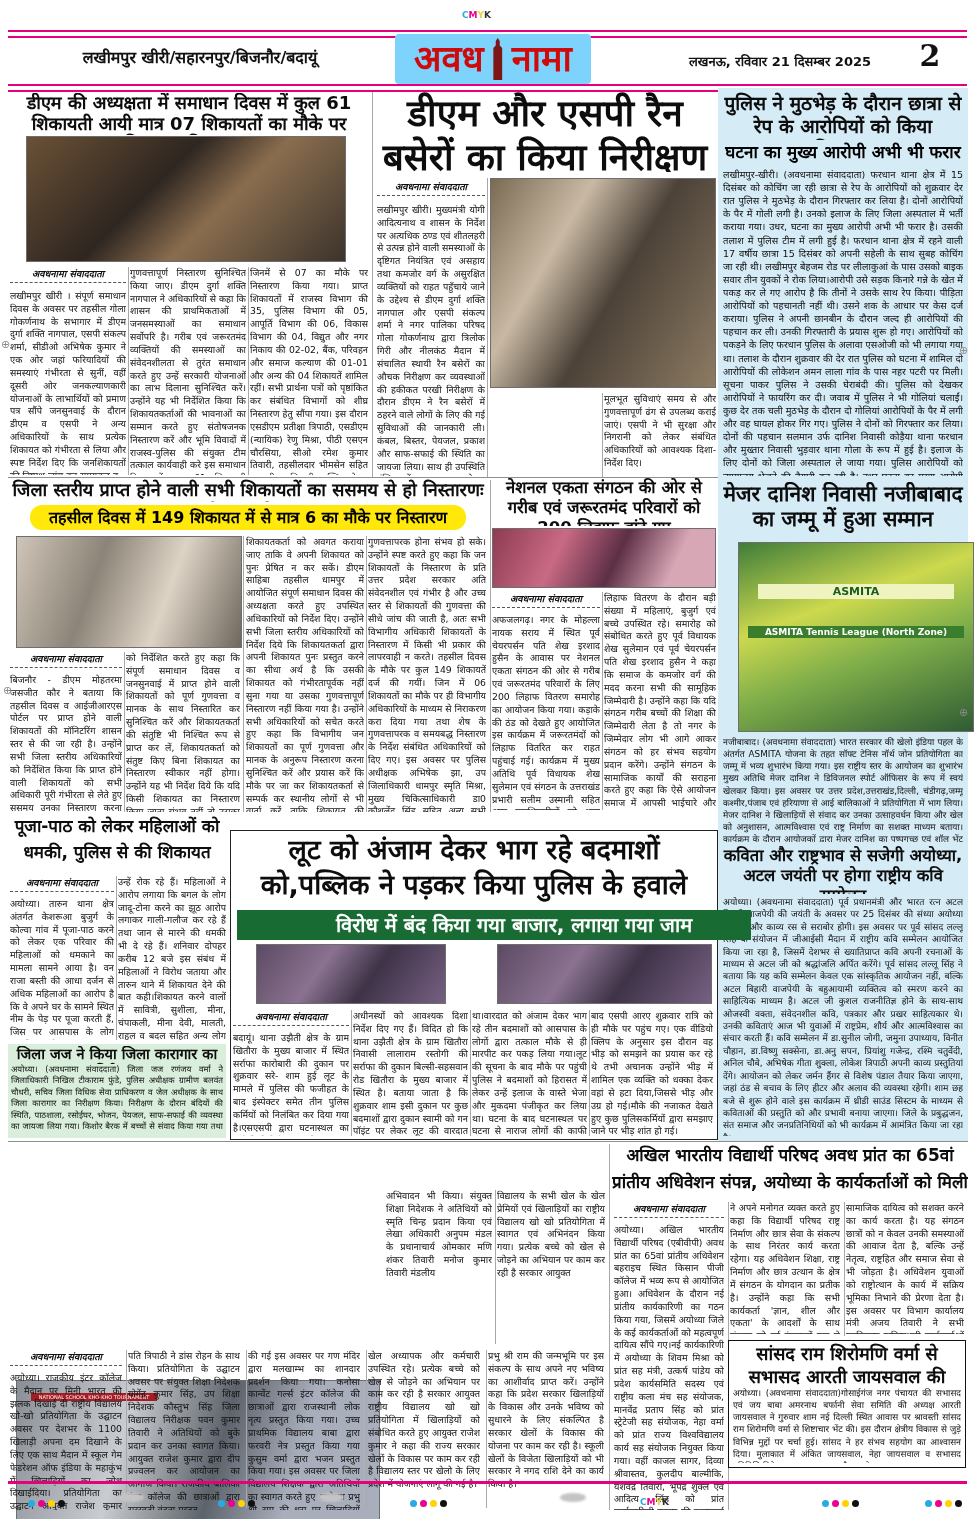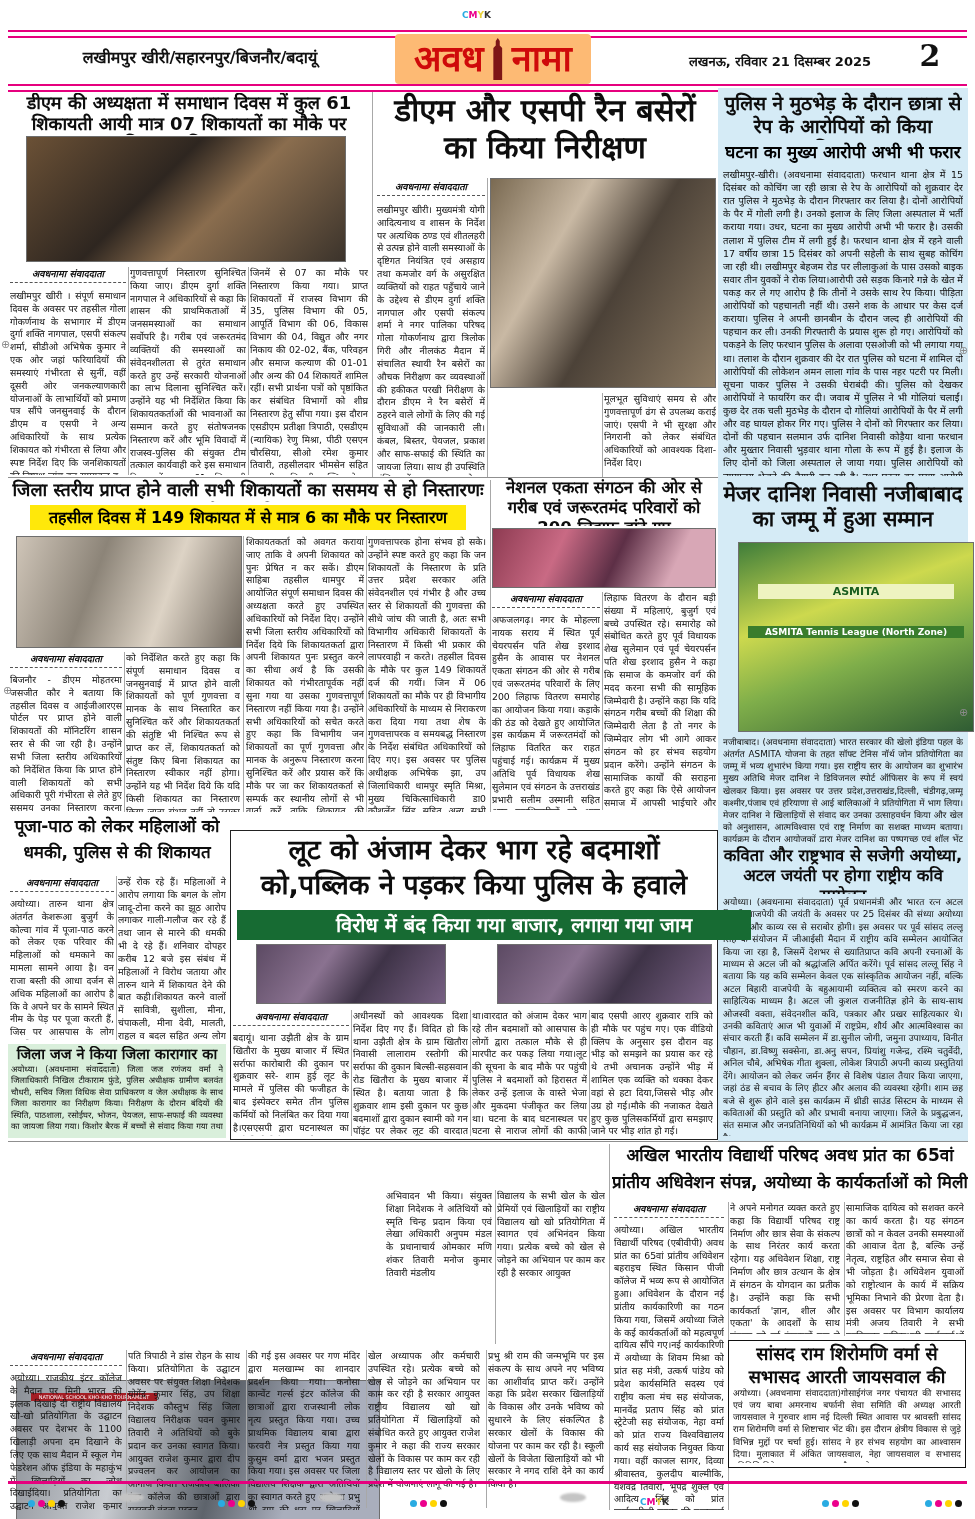--- a/index.html
+++ b/index.html
@@ -8,25 +8,25 @@
   .abs{position:absolute;}
   .hl{font-weight:bold;text-align:center;overflow:hidden;line-height:1.2;color:#0d0d0d;}
   .bodytxt{font-size:9.3px;line-height:1.38;text-align:justify;overflow:hidden;}
   .byline{font-size:9.5px;font-weight:bold;font-style:italic;text-align:center;
           border-bottom:1px dashed #555;padding-bottom:2px;overflow:hidden;white-space:nowrap;}
   .photo{border:1px solid #6e6e6e;box-sizing:border-box;overflow:hidden;}
   .vline{position:absolute;width:1px;background:#a8a8a8;}
   .hline{position:absolute;height:1px;background:#8f8f8f;}
   .rule2{position:absolute;left:8px;width:959px;height:4px;border-top:2px solid #e6007e;border-bottom:2px solid #e6007e;}
   .bluepanel{background:#d5ebf6;}
-  .yellowbar{background:#ffe80a;color:#000;font-weight:bold;text-align:center;overflow:hidden;}
+  .yellowbar{background:#ffe80a;color:#000;font-weight:bold;text-align:center;overflow:hidden;border-radius:12px;}
   .greenbar{background:#176b33;color:#fff;font-weight:bold;text-align:center;overflow:hidden;}
   .greenbox{background:#d9efdb;}
   .redsub{color:#000000;}
-  .masthead{background:#fdba74;border-radius:4px;display:flex;align-items:center;justify-content:center;gap:4px;}
+  .masthead{background:#7dd3fc;border-radius:4px;display:flex;align-items:center;justify-content:center;gap:4px;}
   .masthead .mword{color:#cf0a0a;font-size:36px;font-weight:bold;line-height:1;}
   .monument{width:20px;height:42px;background:#7e1516;
             clip-path:polygon(50% 0,60% 7%,60% 18%,72% 24%,72% 100%,28% 100%,28% 24%,40% 18%,40% 7%);}
   .dots span{display:inline-block;width:7px;height:7px;border-radius:50%;margin-right:3px;}
   .d-c{background:#29abe2;} .d-m{background:#ec008c;} .d-y{background:#ffd400;} .d-k{background:#111;}
   .grayoval{position:absolute;width:26px;height:9px;background:#c4c4c4;border-radius:50%;filter:blur(1px);}
   .cropmark{position:absolute;color:#8a8a8a;font-size:11px;}
   .cmyk span{font-weight:bold;font-size:9px;}
   .cmyk .c{color:#29abe2;} .cmyk .m{color:#ec008c;} .cmyk .y{color:#e8d23c;} .cmyk .k{color:#333;}
   
@@ -69,21 +69,21 @@
 
   <div class="abs hl" style="left:8px;top:93px;width:362px;height:42px;font-size:18px;line-height:1.15;">डीएम की अध्यक्षता में समाधान दिवस में कुल 61 शिकायती आयी मात्र  07 शिकायतों का मौके पर निस्तारण किया गया</div>
   <div class="abs photo ph-meeting" style="left:26px;top:136px;width:320px;height:126px;"></div>
   <div class="abs byline" style="left:10px;top:267px;width:116px;">अवधनामा संवाददाता</div>
   <div class="abs bodytxt" style="left:10px;top:290px;width:116px;height:185px;">लखीमपुर खीरी । संपूर्ण समाधान दिवस के अवसर पर तहसील गोला गोकर्णनाथ के सभागार में डीएम दुर्गा शक्ति नागपाल, एसपी संकल्प शर्मा, सीडीओ अभिषेक कुमार ने एक ओर जहां फरियादियों की समस्याएं गंभीरता से सुनीं, वहीं दूसरी ओर जनकल्याणकारी योजनाओं के लाभार्थियों को प्रमाण पत्र सौंपे जनसुनवाई के दौरान डीएम व एसपी ने अन्य अधिकारियों के साथ प्रत्येक शिकायत को गंभीरता से लिया और स्पष्ट निर्देश दिए कि जनशिकायतों की निष्पक्ष जांच कर समयबद्ध व</div>
   <div class="abs bodytxt" style="left:130px;top:267px;width:116px;height:208px;">गुणवत्तापूर्ण निस्तारण सुनिश्चित किया जाए। डीएम दुर्गा शक्ति नागपाल ने अधिकारियों से कहा कि शासन की प्राथमिकताओं में जनसमस्याओं का समाधान सर्वोपरि है। गरीब एवं जरूरतमंद व्यक्तियों की समस्याओं का संवेदनशीलता से तुरंत समाधान करते हुए उन्हें सरकारी योजनाओं का लाभ दिलाना सुनिश्चित करें। उन्होंने यह भी निर्देशित किया कि शिकायतकर्ताओं की भावनाओं का सम्मान करते हुए संतोषजनक निस्तारण करें और भूमि विवादों में राजस्व-पुलिस की संयुक्त टीम तत्काल कार्यवाही करे इस समाधान दिवस में कुल 61 शिकायती प्रार्थना पत्र पंजीकृत हुए,</div>
   <div class="abs bodytxt" style="left:250px;top:267px;width:118px;height:208px;">जिनमें से 07 का मौके पर निस्तारण किया गया। प्राप्त शिकायतों में राजस्व विभाग की 35, पुलिस विभाग की 05, आपूर्ति विभाग की 06, विकास विभाग की 04, विद्युत और नगर निकाय की 02-02, बैंक, परिवहन और समाज कल्याण की 01-01 और अन्य की 04 शिकायतें शामिल रहीं। सभी प्रार्थना पत्रों को पृष्ठांकित कर संबंधित विभागों को शीघ्र निस्तारण हेतु सौंपा गया। इस दौरान एसडीएम प्रतीक्षा त्रिपाठी, एसडीएम (न्यायिक) रेणु मिश्रा, पीठी एसएन चौरसिया, सीओ रमेश कुमार तिवारी, तहसीलदार भीमसेन सहित जनपदीय अधिकारी उपस्थित रहे।</div>
   <div class="vline" style="left:128px;top:267px;height:208px;"></div>
   <div class="vline" style="left:248px;top:267px;height:208px;"></div>
 
-  <div class="abs hl" style="left:375px;top:92px;width:340px;height:80px;font-size:31px;line-height:1.2;">डीएम और एसपी  रैन बसेरों का किया निरीक्षण</div>
+  <div class="abs hl" style="left:375px;top:92px;width:340px;height:80px;font-size:37px;line-height:1.2;">डीएम और एसपी  रैन बसेरों का किया निरीक्षण</div>
   <div class="abs byline" style="left:377px;top:180px;width:108px;">अवधनामा संवाददाता</div>
   <div class="abs bodytxt" style="left:377px;top:204px;width:108px;height:272px;">लखीमपुर खीरी। मुख्यमंत्री योगी आदित्यनाथ व शासन के निर्देश पर अत्यधिक ठण्ड एवं शीतलहरी से उत्पन्न होने वाली समस्याओं के दृष्टिगत नियंत्रित एवं असहाय तथा कमजोर वर्ग के असुरक्षित व्यक्तियों को राहत पहुँचाये जाने के उद्देश्य से डीएम दुर्गा शक्ति नागपाल और एसपी संकल्प शर्मा ने नगर पालिका परिषद गोला गोकर्णनाथ द्वारा त्रिलोक गिरी और नीलकंठ मैदान में संचालित स्थायी रैन बसेरों का औचक निरीक्षण कर व्यवस्थाओं की हकीकत परखी निरीक्षण के दौरान डीएम ने रैन बसेरों में ठहरने वाले लोगों के लिए की गई सुविधाओं की जानकारी ली। कंबल, बिस्तर, पेयजल, प्रकाश और साफ-सफाई की स्थिति का जायजा लिया। साथ ही उपस्थिति पंजिकाओं का गहन अवलोकन कर</div>
   <div class="abs photo ph-inspect" style="left:490px;top:178px;width:226px;height:210px;"></div>
   <div class="abs bodytxt" style="left:604px;top:393px;width:112px;height:84px;">मूलभूत सुविधाएं समय से और गुणवत्तापूर्ण ढंग से उपलब्ध कराई जाएं। एसपी ने भी सुरक्षा और निगरानी को लेकर संबंधित अधिकारियों को आवश्यक दिशा-निर्देश दिए।</div>
   <div class="vline" style="left:372px;top:92px;height:385px;"></div>
   <div class="vline" style="left:487px;top:178px;height:299px;"></div>
   <div class="vline" style="left:602px;top:393px;height:84px;"></div>
 
   <div class="abs bluepanel" style="left:718px;top:88px;width:250px;height:1054px;"></div>
 

